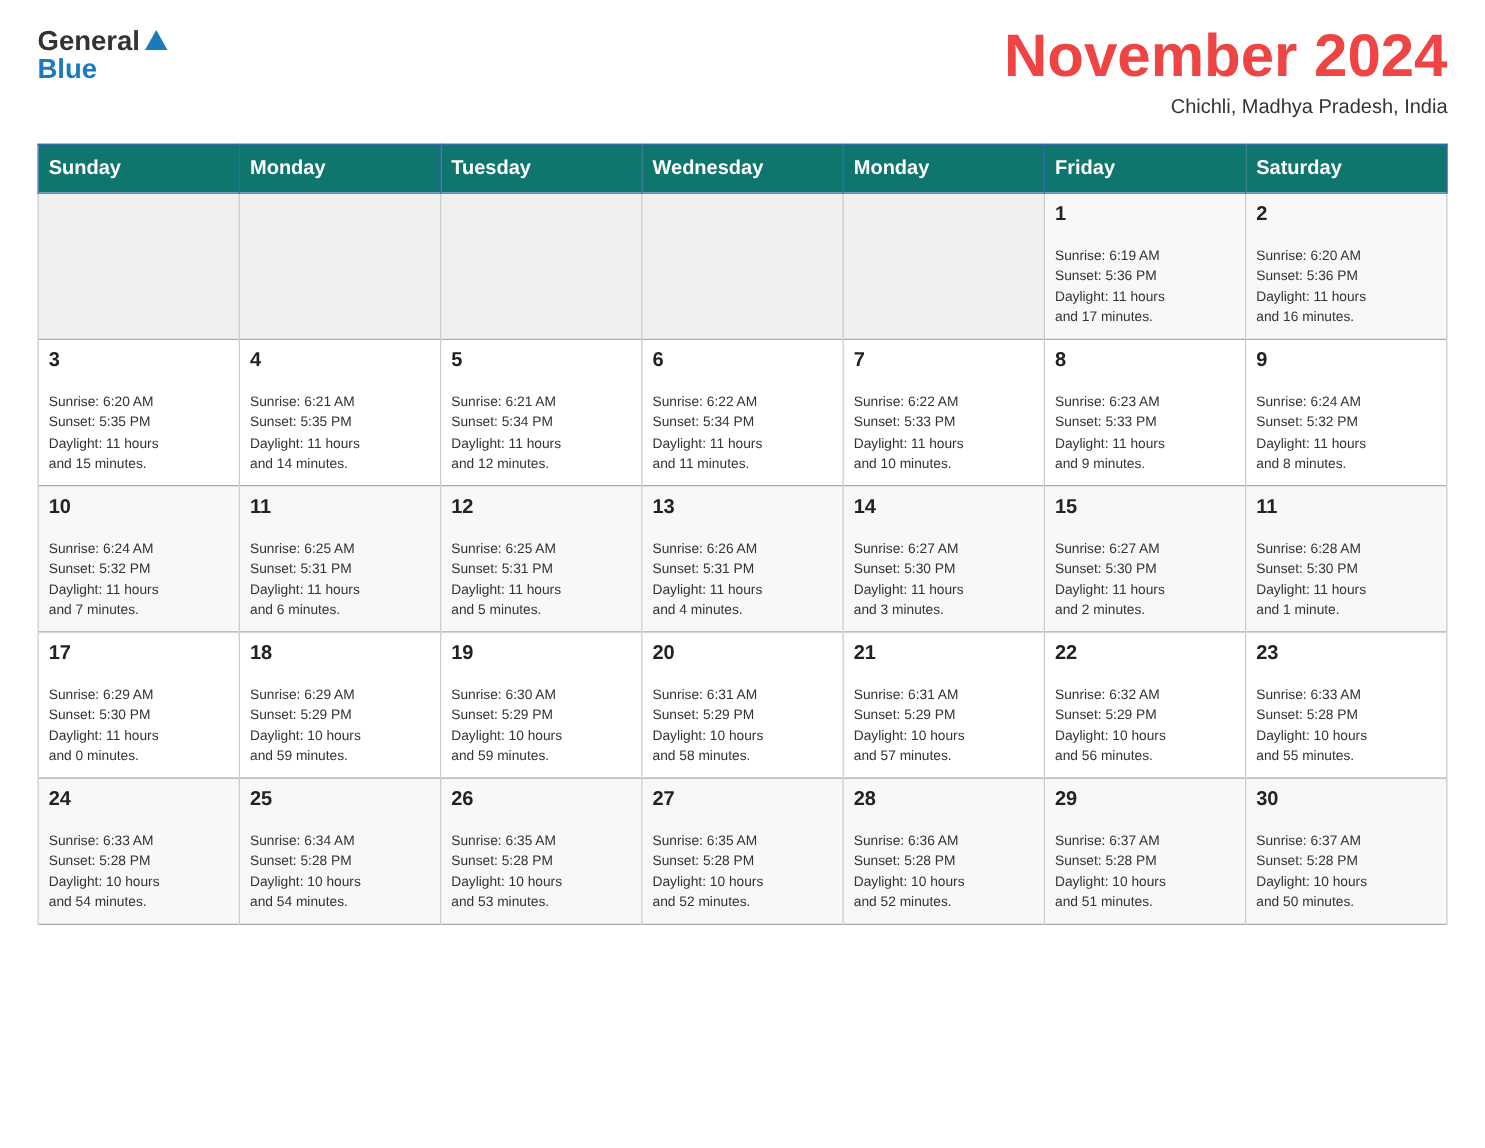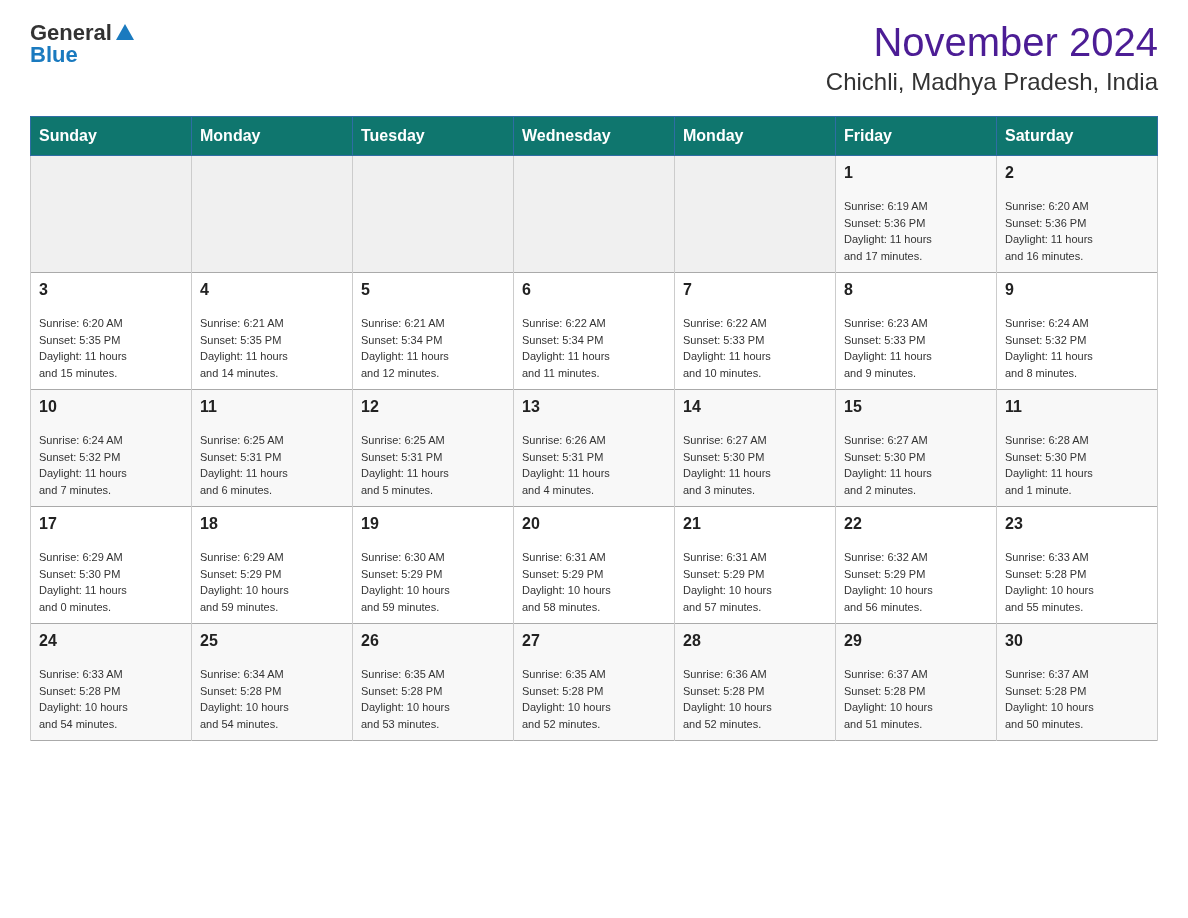--- a/index.html
+++ b/index.html
@@ -28,27 +28,27 @@
     }
     .logo-text-blue {
       font-size: 22px;
       font-weight: bold;
       color: #1a7abf;
     }
     .title-section {
       text-align: right;
     }
     .month-title {
-      font-size: 40px;
-      font-weight: normal;
-      color: #4c1d95;
+      font-size: 48px;
+      font-weight: bold;
+      color: #ef4444;
       line-height: 1.1;
     }
     .location-title {
-      font-size: 24px;
+      font-size: 16px;
       color: #333;
       margin-top: 4px;
     }
     table {
       width: 100%;
       border-collapse: collapse;
       table-layout: fixed;
     }
     thead tr {
       background-color: #0f766e;

